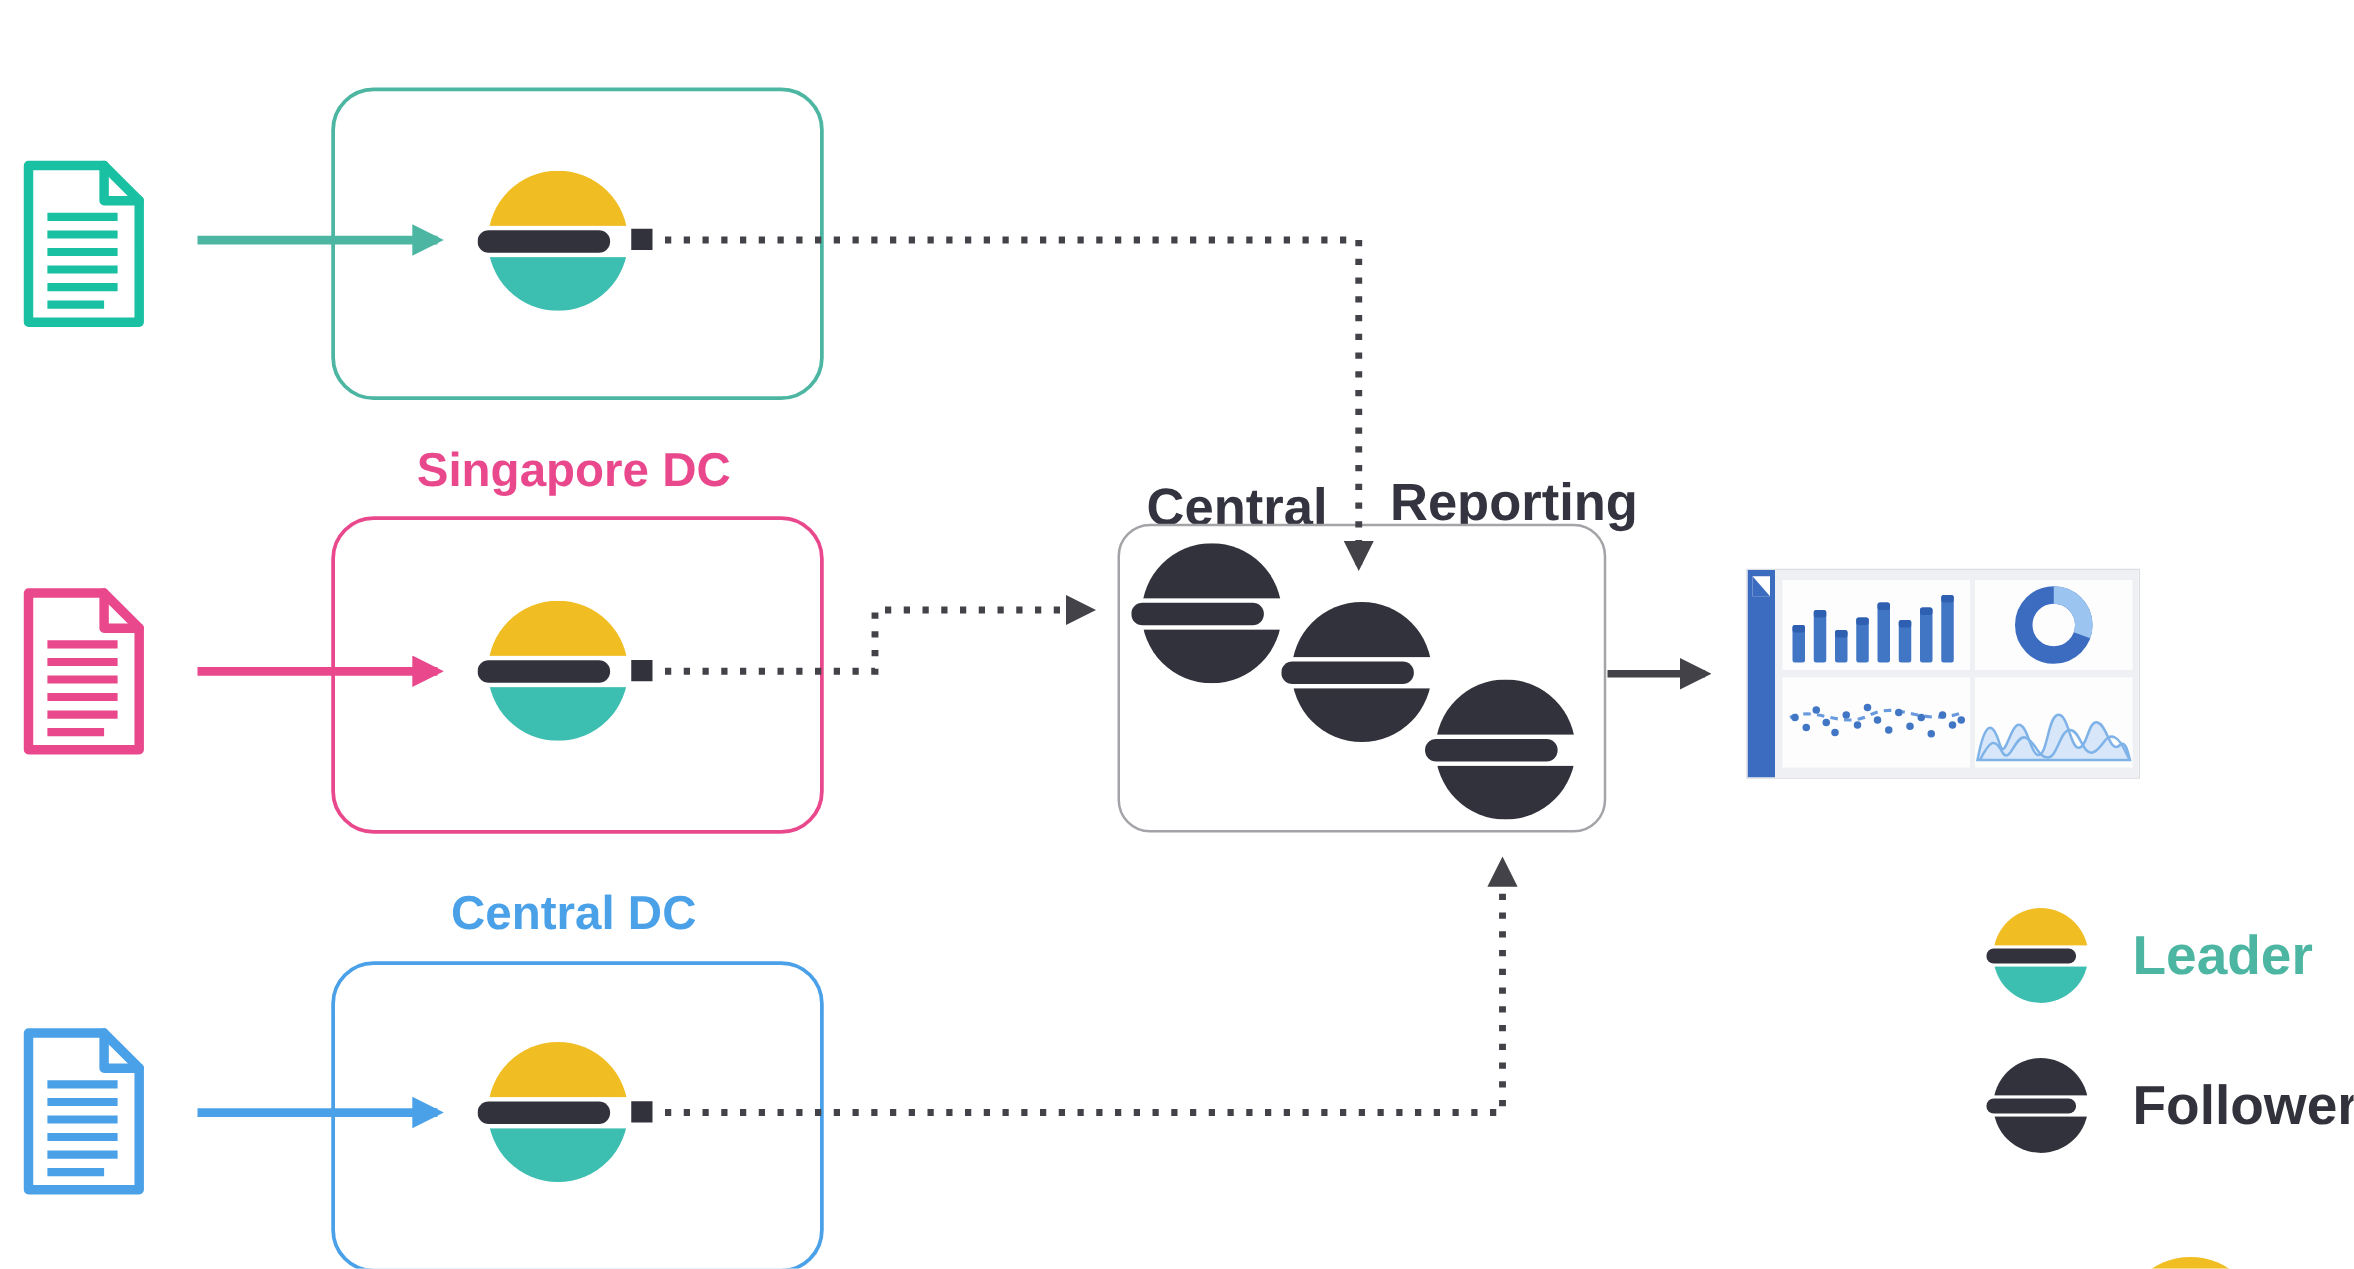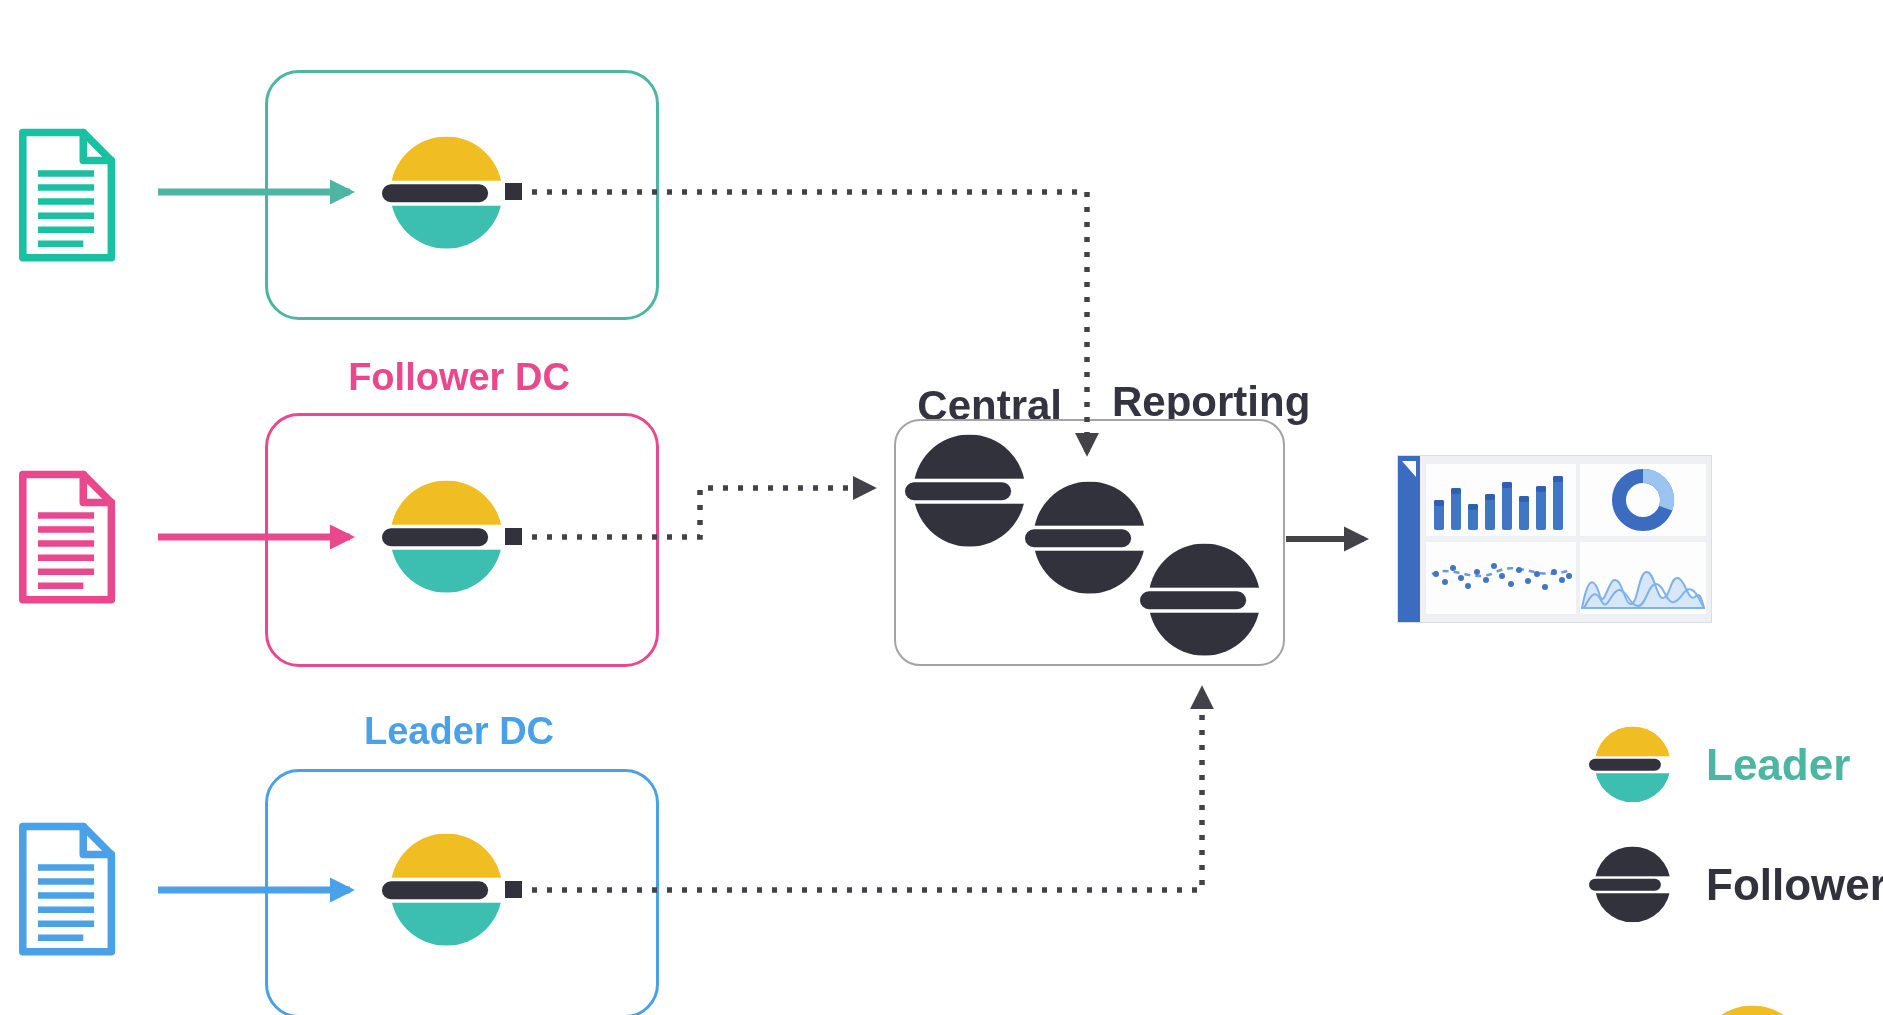--- a/index.html
+++ b/index.html
@@ -42,22 +42,22 @@
 <div id="stage">
 
   <svg width="0" height="0" style="position:absolute">
     <defs>
       <clipPath id="es-clip">
           <circle cx="54" cy="50" r="47"></circle>
         </clipPath>
     </defs>
   </svg>
 
-  <div class="dc-label c-pink" style="left:265px;top:356px;width:388px;">Follower DC</div>
-  <div class="dc-label c-blue" style="left:265px;top:710px;width:388px;">Leader DC</div>
+  <div class="dc-label c-pink" style="left:265px;top:356px;width:388px;">Singapore DC</div>
+  <div class="dc-label c-blue" style="left:265px;top:710px;width:388px;">Central DC</div>
 
   <div class="dc-box b-teal" style="left:265px;top:70px;width:388px;height:244px;"></div>
   <div class="dc-box b-pink" style="left:265px;top:413px;width:388px;height:248px;"></div>
   <div class="dc-box b-blue" style="left:265px;top:769px;width:388px;height:243px;"></div>
 
   <div class="doc-icon" style="left:12px;top:126px;width:108px;">
     <svg viewBox="0 0 100 128">
       <path class="doc-stroke s-teal" d="M10,6 H66 L92,32 V122 H10 Z"></path>
       <path class="doc-stroke s-teal" d="M66,6 V32 H92"></path>
       <g class="doc-line s-teal">

